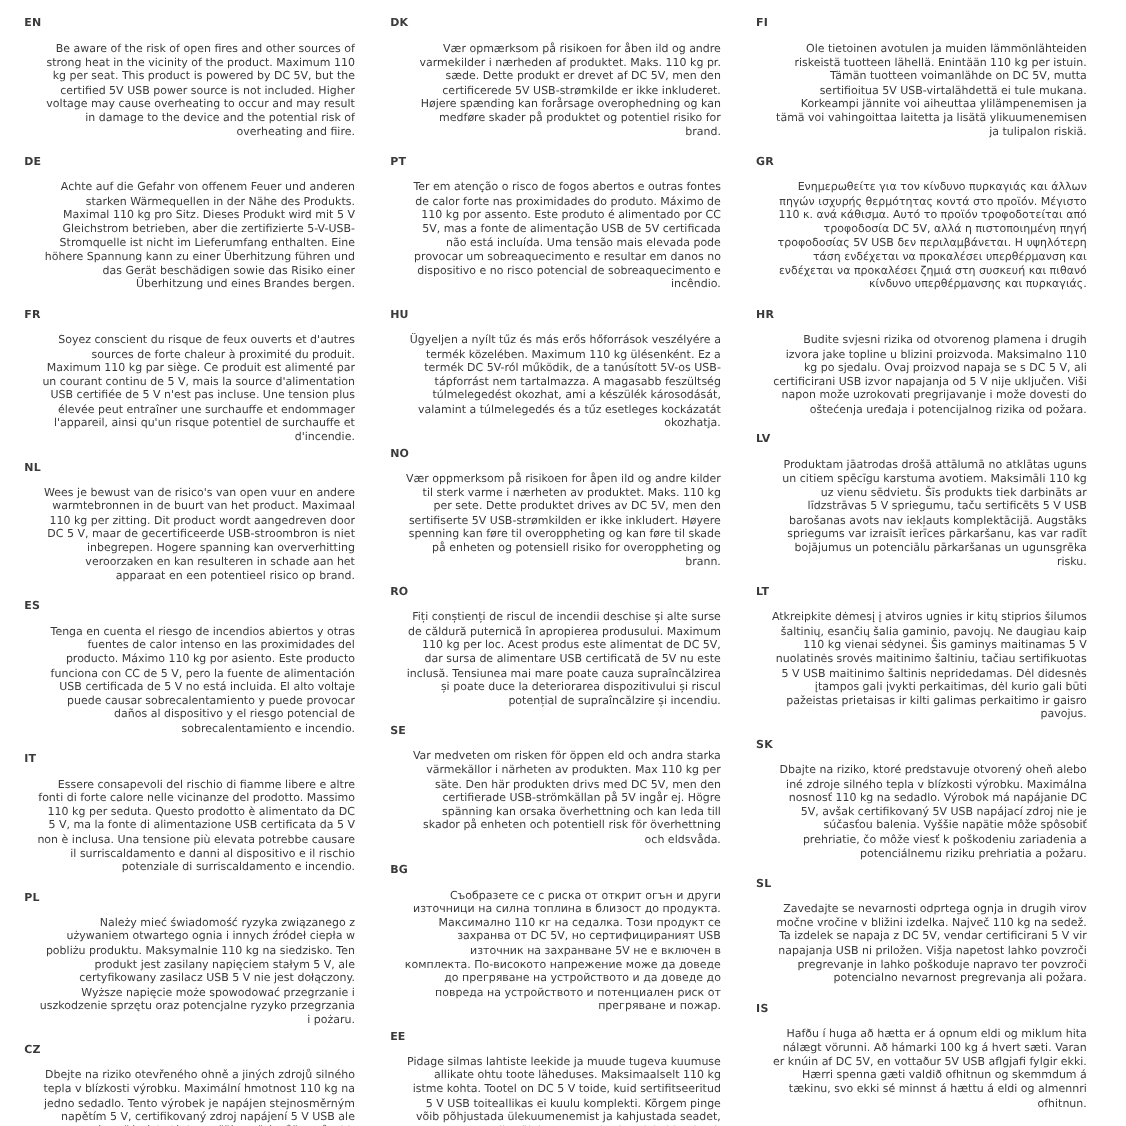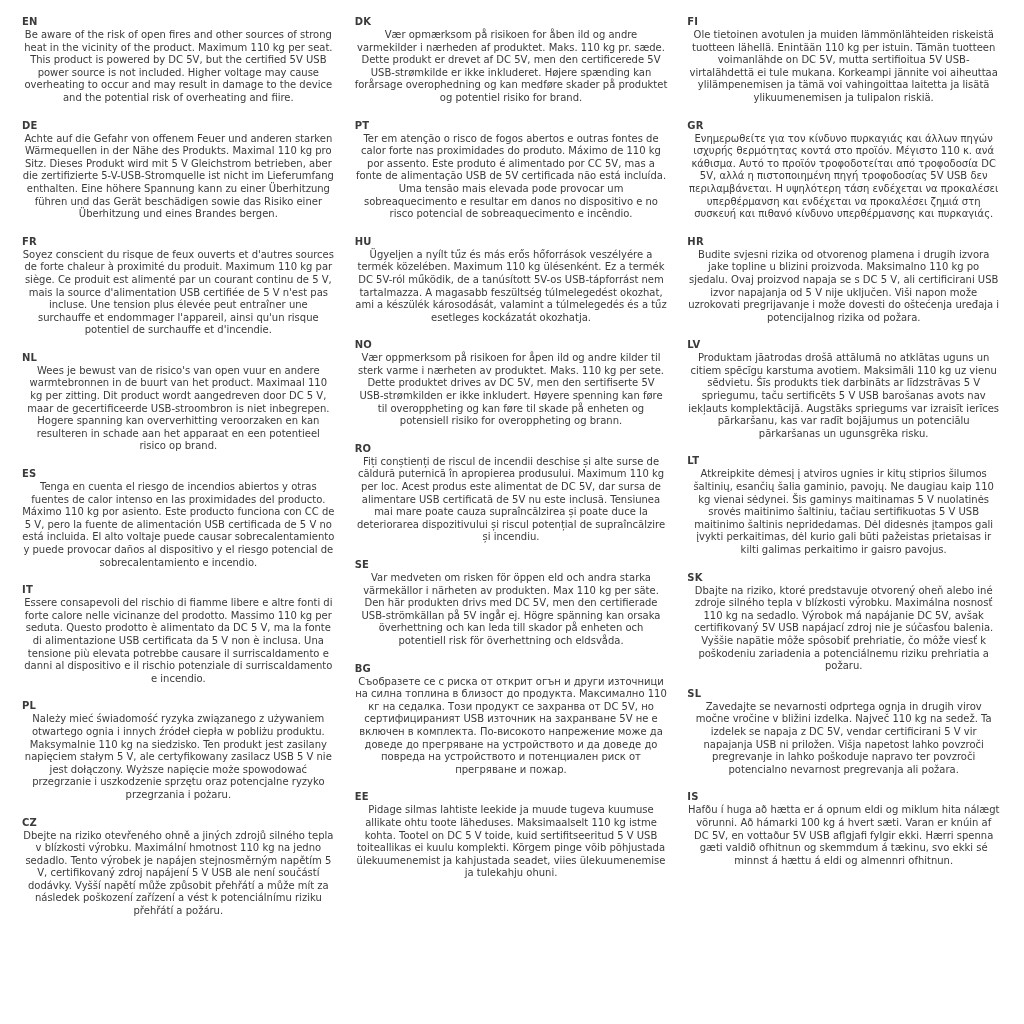--- a/index.html
+++ b/index.html
@@ -19,22 +19,22 @@
   .entry { margin-bottom: 15px; }
   .code {
     font-size: 10px;
     font-weight: bold;
     margin: 0 0 2px 0;
     letter-spacing: 0.2px;
   }
   .text {
     font-size: 10px;
     line-height: 1.26;
-    margin: 0;
-    text-align: center;
+    margin: 12px;
+    text-align: right;
   }
 </style>
 </head>
 <body>
 
 <div class="page">
 
   <div class="col">
     <section class="entry">
       <h2 class="code">EN</h2>

